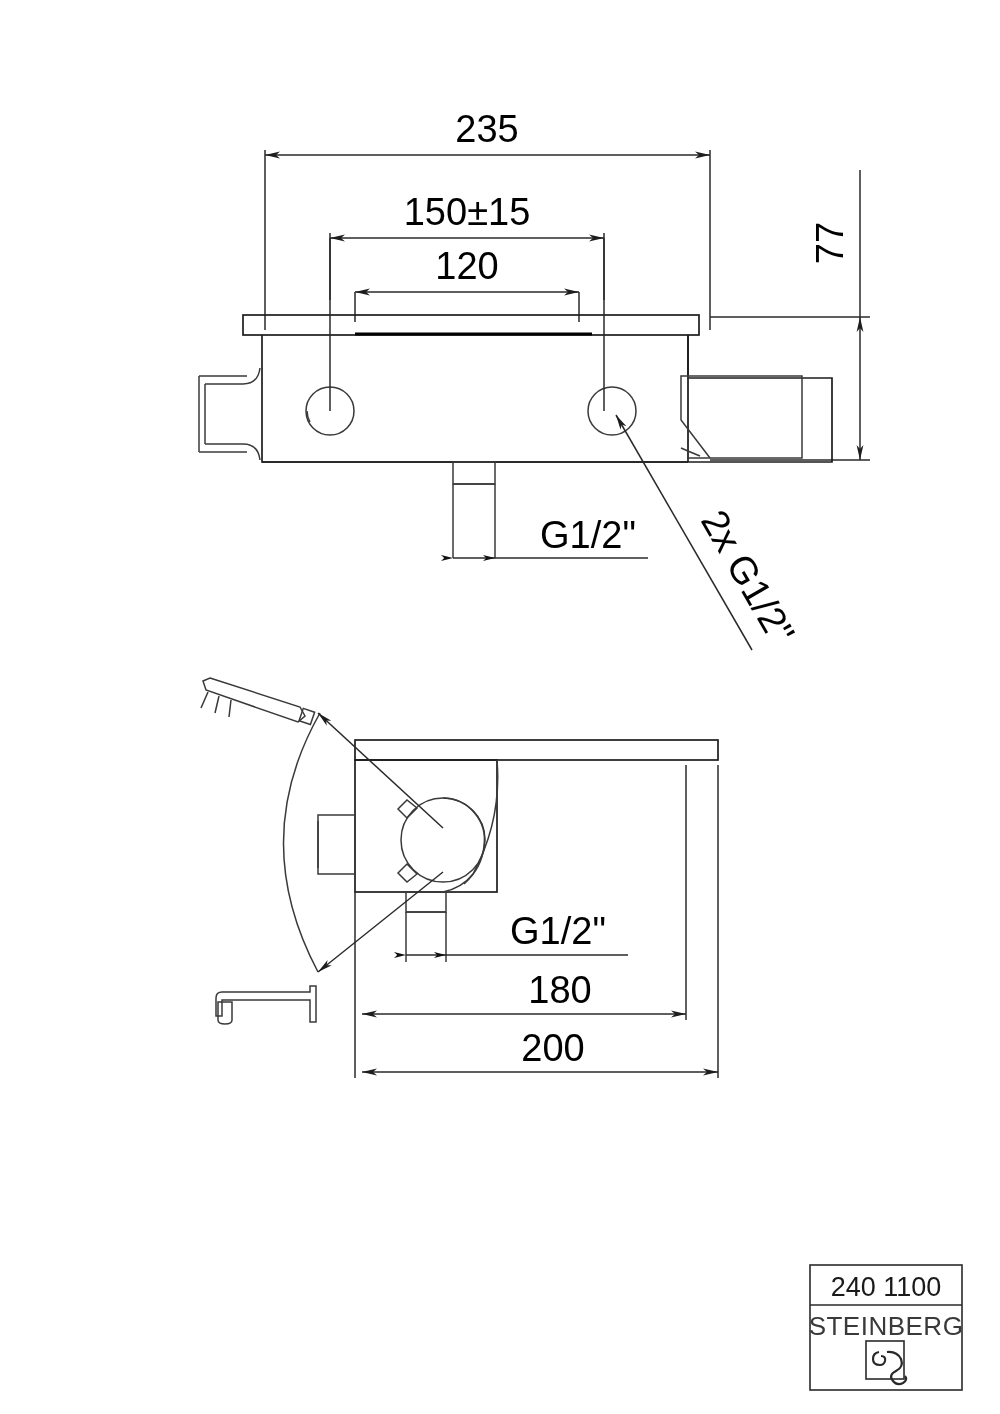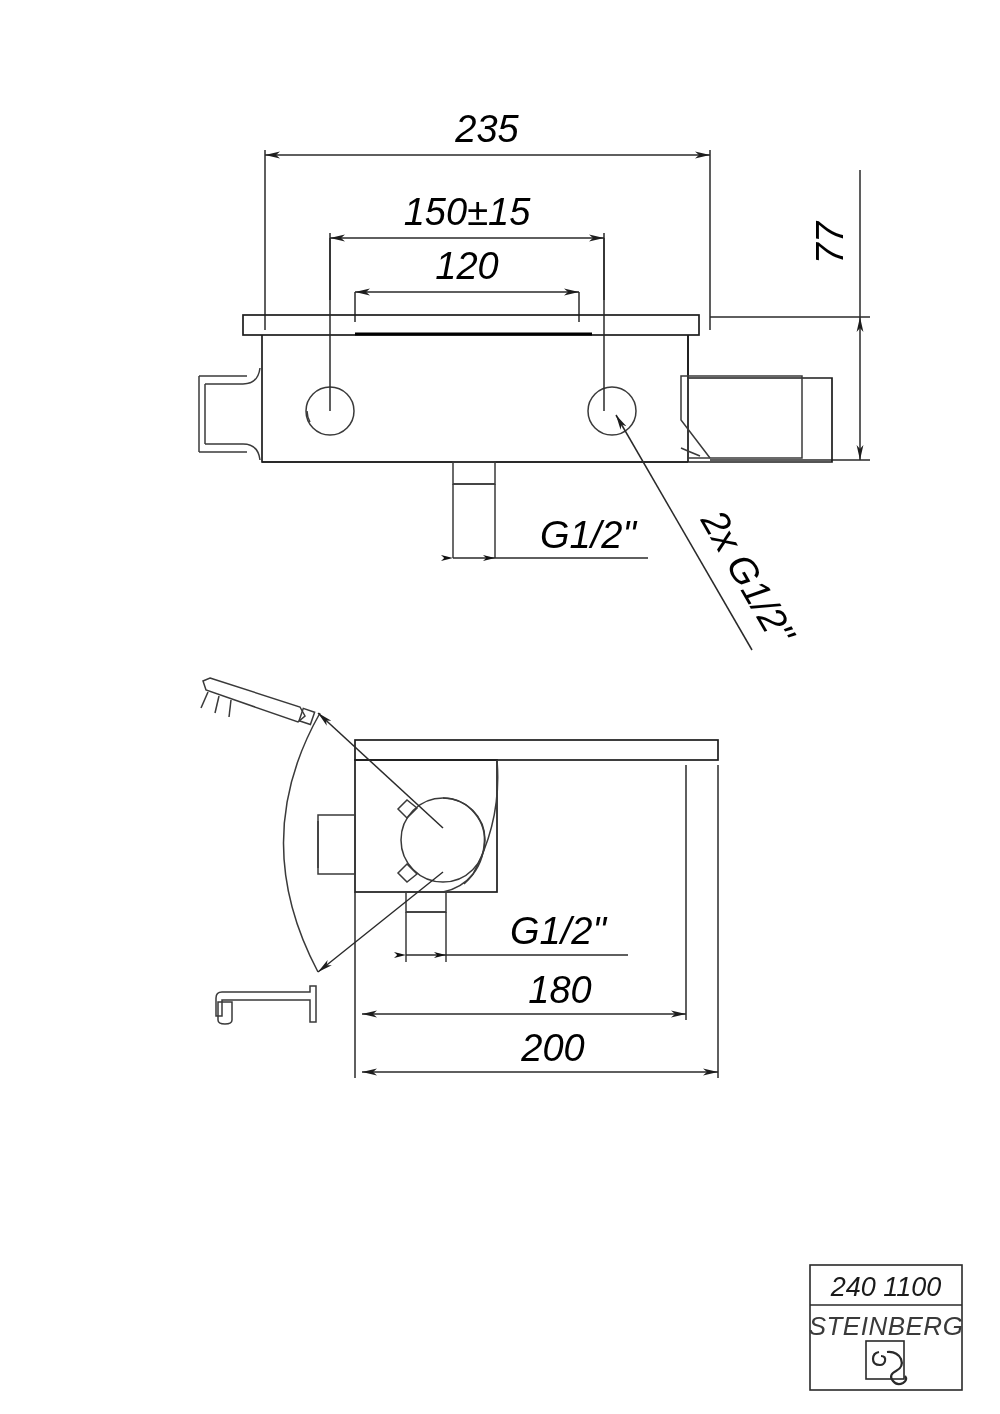--- a/index.html
+++ b/index.html
@@ -1,18 +1,18 @@
 <!DOCTYPE html>
 <html><head>
 <meta charset="utf-8">
 <style>
   html,body{margin:0;padding:0;background:#ffffff;}
   body{width:1000px;height:1414px;position:relative;overflow:hidden;
        font-family:"Liberation Sans","DejaVu Sans",sans-serif;color:#000;}
-  #sheet{position:absolute;left:0;top:0;width:1000px;height:1414px;font-style:italic;}
+  #sheet{position:absolute;left:0;top:0;width:1000px;height:1414px;}
   svg{display:block;}
   .dimtext{font-family:"Liberation Sans","DejaVu Sans",sans-serif;
            font-size:38px;fill:#000;letter-spacing:0px;}
   .tbtext{font-family:"Liberation Sans","DejaVu Sans",sans-serif;
            font-size:27px;fill:#1a1a1a;}
   .tbtext2{font-family:"Liberation Sans","DejaVu Sans",sans-serif;
            font-size:26px;fill:#3a3a3a;letter-spacing:0.5px;}
   .ln{stroke:#1d1d1d;fill:none;stroke-width:1.7;}
   .ln-thin{stroke:#3a3a3a;fill:none;stroke-width:1.5;}
   .ln-dim{stroke:#2a2a2a;fill:none;stroke-width:1.5;}

